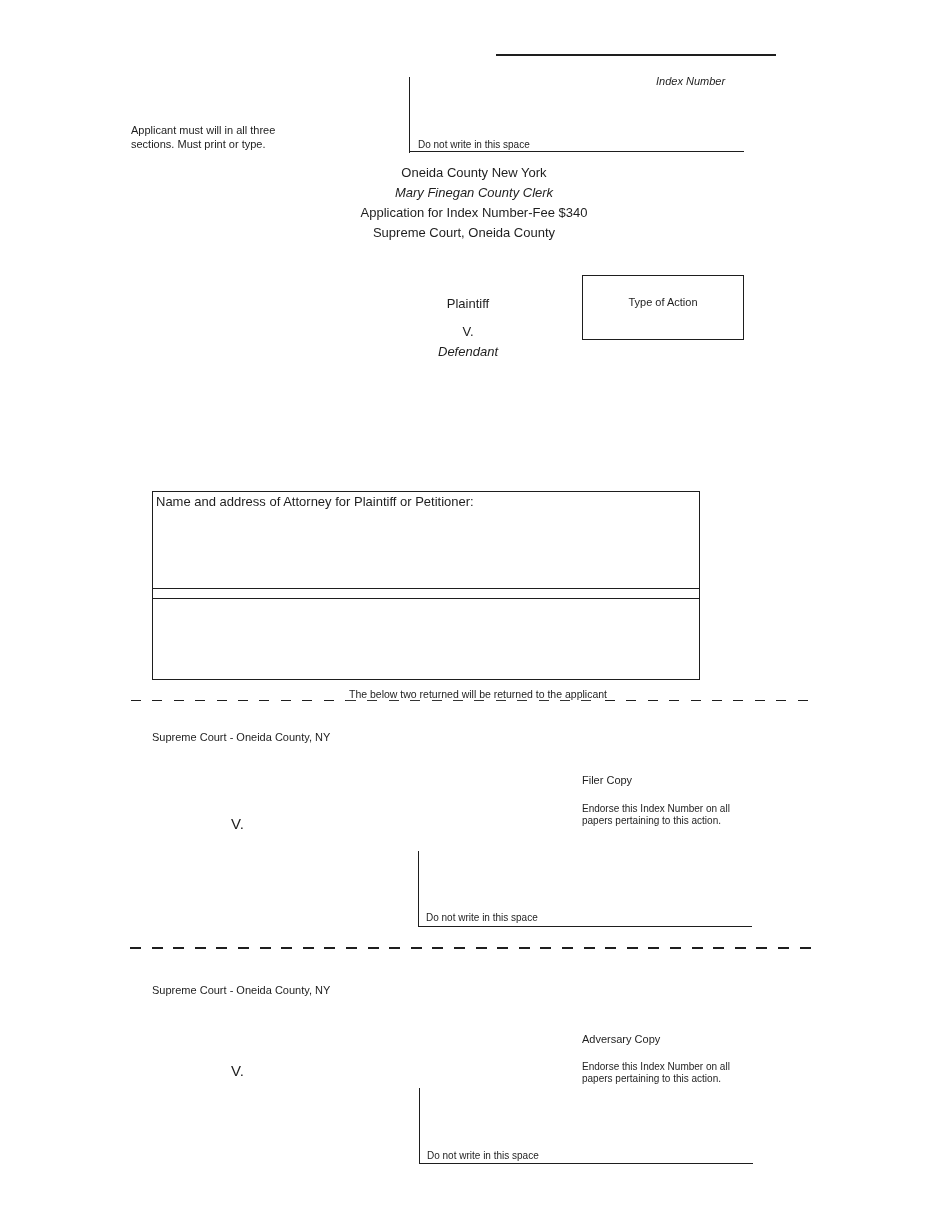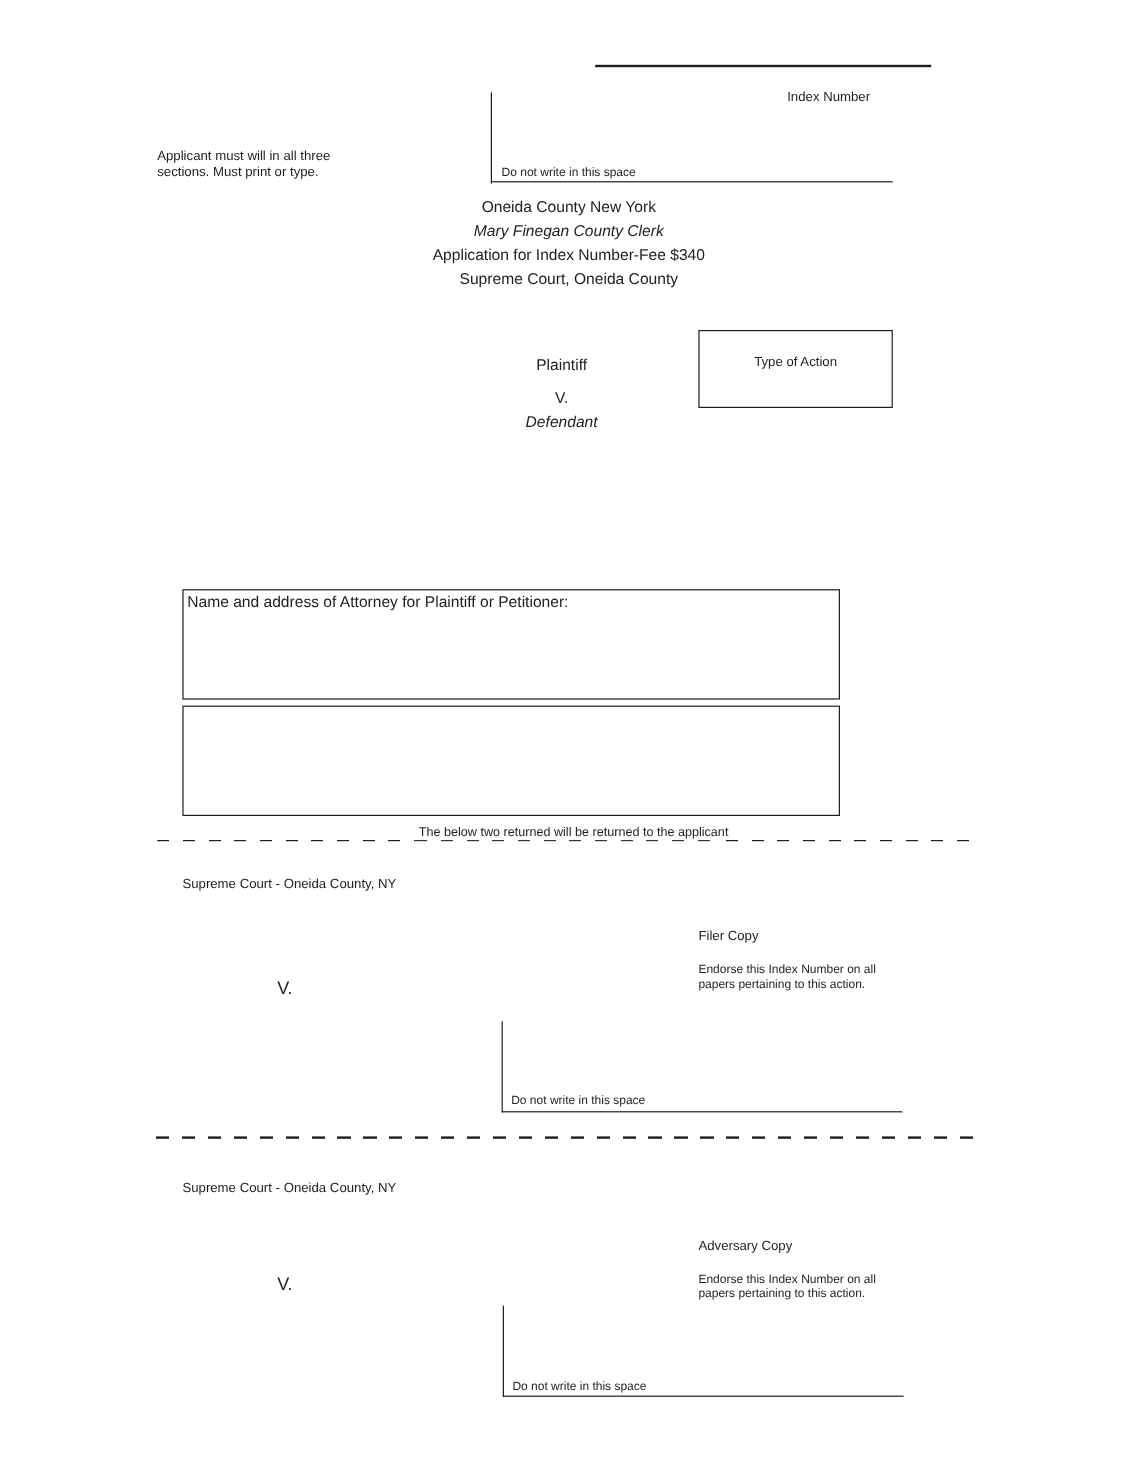--- a/index.html
+++ b/index.html
@@ -17,44 +17,44 @@
            background: repeating-linear-gradient(90deg, #1e1e1e 0 11px, transparent 11px 21.6px); }
   .dash1 { position: absolute; height: 1px;
            background: repeating-linear-gradient(90deg, #1e1e1e 0 10px, transparent 10px 21.4px); }
   .center { text-align: center; }
   .field { position: absolute; background: transparent; border: none; outline: none; }
 </style>
 </head>
 <body>
 
 <div class="hline" style="left:496px; top:54px; width:280px;"></div>
-<div class="abs t11" style="left:656px; top:75px;">Index Number</div>
+<div class="abs t11" style="left:656px; top:75px;font-style:italic;">Index Number</div>
 
 <div class="abs t11" style="left:131px; top:124px;">Applicant must will in all three</div>
 <div class="abs t11" style="left:131px; top:138px;">sections. Must print or type.</div>
 
 <div class="vline" style="left:409px; top:77px; height:76px;"></div>
 <div class="hline" style="left:409px; top:151px; width:335px; border-top-width:1.5px;"></div>
 <div class="abs t10" style="left:418px; top:139px;">Do not write in this space</div>
 
 <div class="abs center t16" style="left:274px; width:400px; top:165px;">Oneida County New York</div>
 <div class="abs center t16" style="left:274px; width:400px; top:185px; font-style:italic;">Mary Finegan County Clerk</div>
 <div class="abs center t16" style="left:274px; width:400px; top:205px;">Application for Index Number-Fee $340</div>
-<div class="abs center t16" style="left:274px; width:400px; top:225px;text-align:center;">Supreme Court, Oneida County</div>
+<div class="abs center t16" style="left:264px; width:400px; top:225px;text-align:center;">Supreme Court, Oneida County</div>
 
 <div class="abs center t16" style="left:408px; width:120px; top:296px;">Plaintiff</div>
 <div class="abs center t16" style="left:408px; width:120px; top:324px;">V.</div>
 <div class="abs center t16" style="left:408px; width:120px; top:344px;font-style:italic;">Defendant</div>
 
 <div class="box" style="left:582px; top:275px; width:162px; height:65px;">
   <div class="center t11" style="margin-top:20px;">Type of Action</div>
   <input class="field" style="left: 4px; top: 22px; width: 150px; height: 36px;" value="">
 </div>
 
-<div class="box" style="left:152px; top:491px; width:548px; height:92px;">
+<div class="box" style="left:152px; top:491px; width:548px; height:108px;">
   <div class="t13" style="position:absolute; left:3px; top:2px;">Name and address of Attorney for Plaintiff or Petitioner:</div>
   <textarea class="field" style="left: 4px; top: 20px; width: 536px; height: 66px; resize: none;" value=""></textarea>
 </div>
 <div class="box" style="left:152px; top:588px; width:548px; height:92px; border-width:1.5px;">
   <textarea class="field" style="left: 4px; top: 20px; width: 536px; height: 66px; resize: none;" value=""></textarea>
 </div>
 
 <div class="dash1" style="left:131px; top:700px; width:215px;"></div>
 <div class="abs t10" style="left:349px; top:688px; font-size:10.5px;">The below two returned will be returned to the applicant</div>
 <div class="dash1" style="left:346px; top:700px; width:252px; opacity:0.9;"></div>

